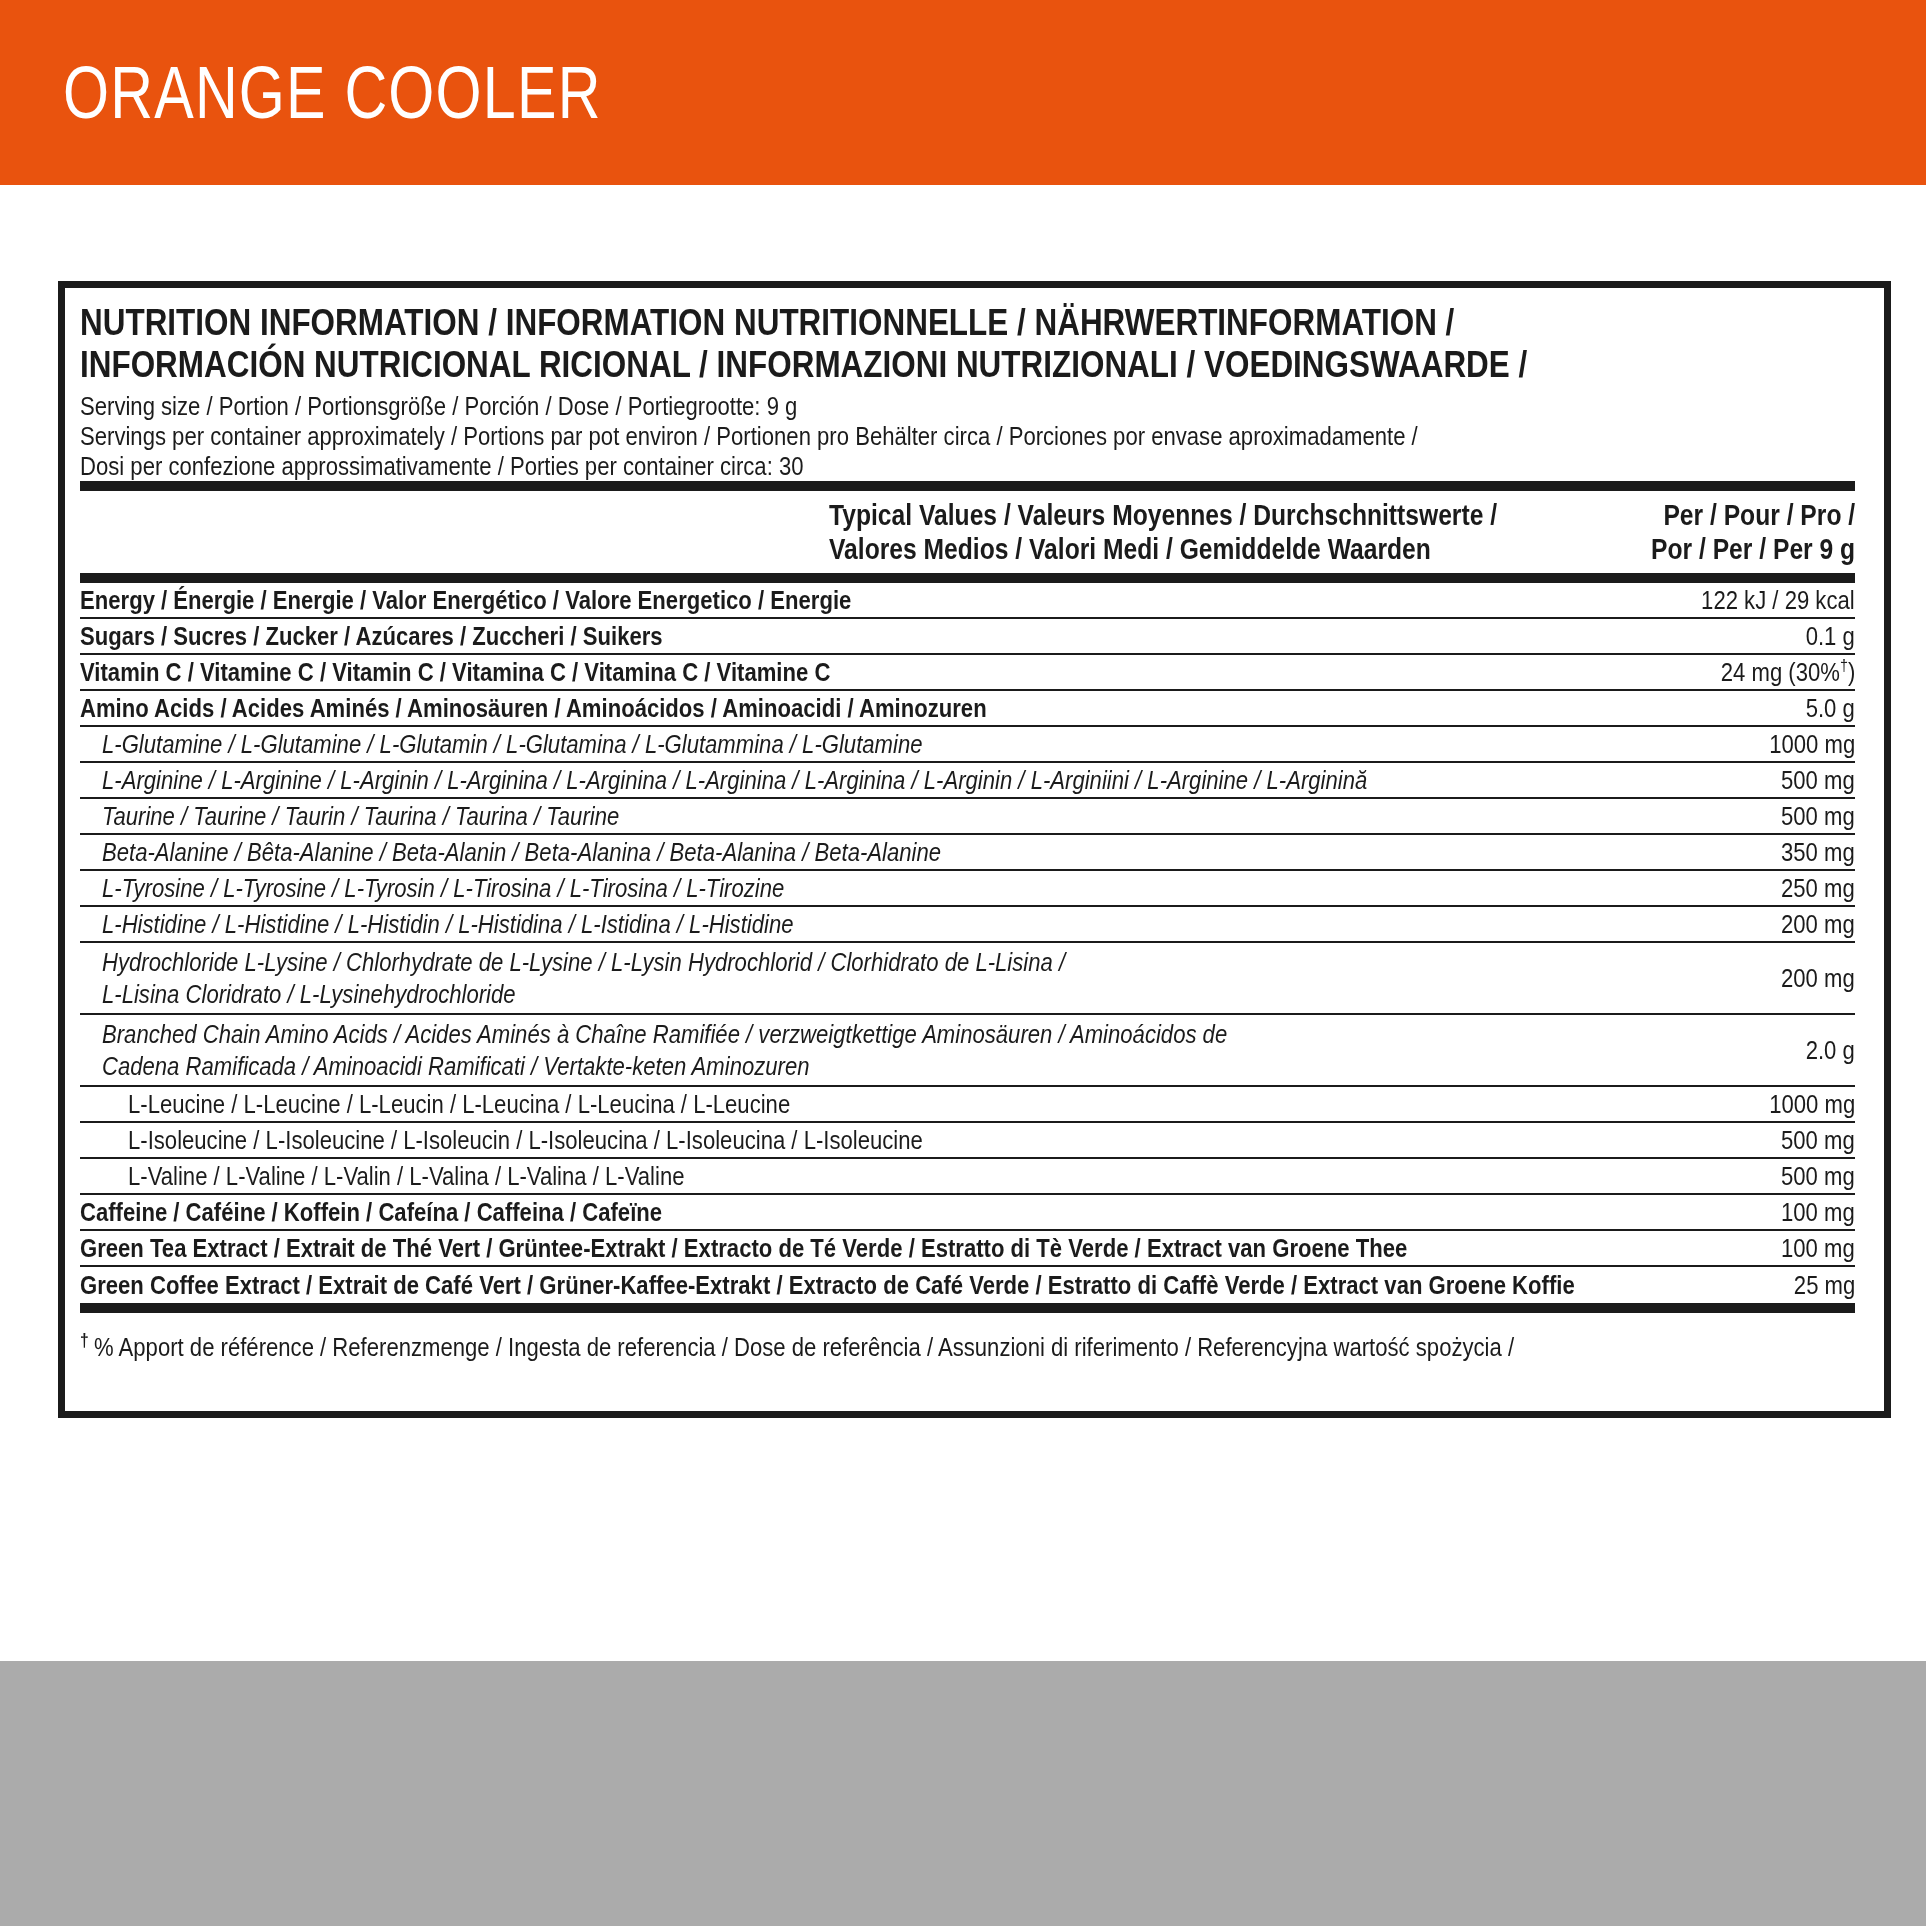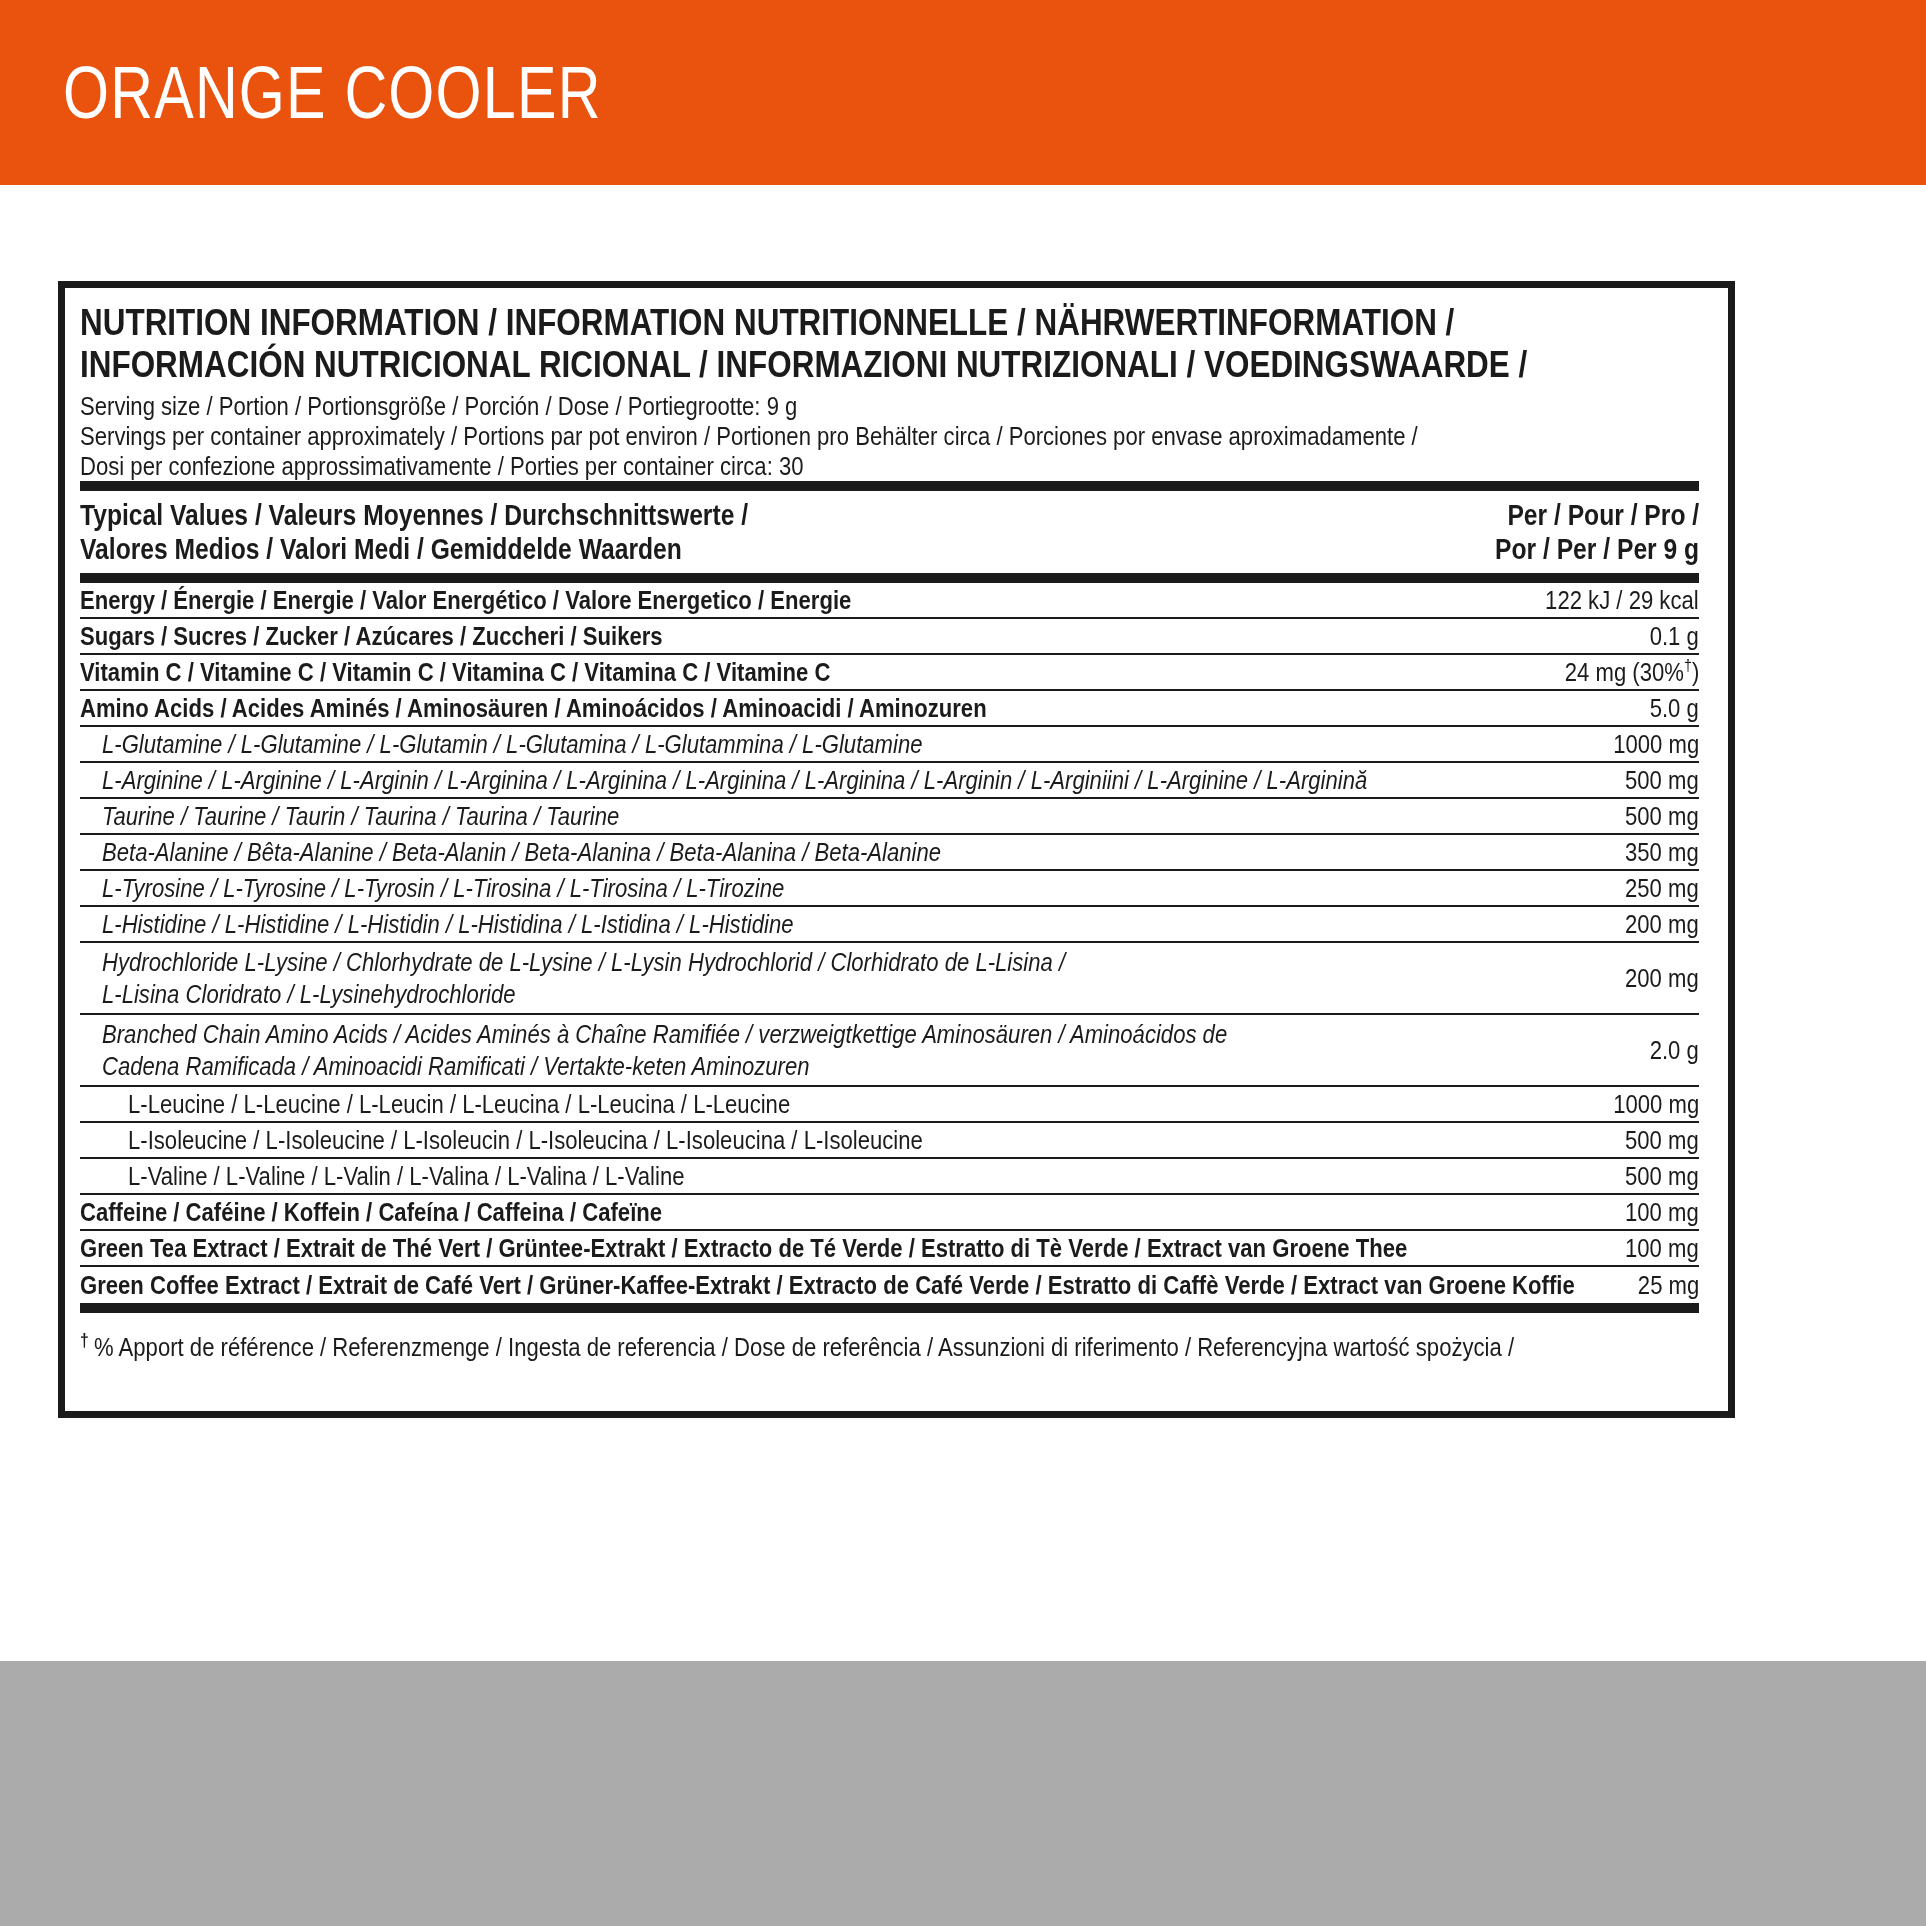--- a/index.html
+++ b/index.html
@@ -37,36 +37,36 @@
   }
   .cond-t {
     display: inline-block; white-space: nowrap;
     transform: scaleX(0.80); transform-origin: 0 50%;
   }
   .blk { display: block; }
 
   
   .panel {
     position: absolute; left: 58px; top: 281px;
-    width: 1677px; height: 1137px;
+    width: 1833px; height: 1137px;
     border: 7.7px solid #1b1b1b;
     box-sizing: border-box;
     padding: 14px 29px 0 15.4px;
     overflow: hidden;
     background: #ffffff;
   }
 
   .panel-title { font-size: 37px; font-weight: bold; line-height: 42px; }
   .serving { margin-top: 4.6px; font-size: 26px; line-height: 30px; }
 
   .bar { height: 10.8px; background: #1b1b1b; }
   .bar-mid { height: 10px; background: #1b1b1b; }
 
   .colhead {
-    display: flex; justify-content: space-between; align-items: flex-start;
+    display: flex; justify-content: flex-end; align-items: flex-start;
     padding: 7px 0 6.2px 0;
     font-size: 29px; font-weight: bold; line-height: 34px;
   }
   .ch-right { text-align: right; }
 
   
   .row {
     position: relative;
     border-bottom: 2.3px solid #1b1b1b;
     box-sizing: border-box;

